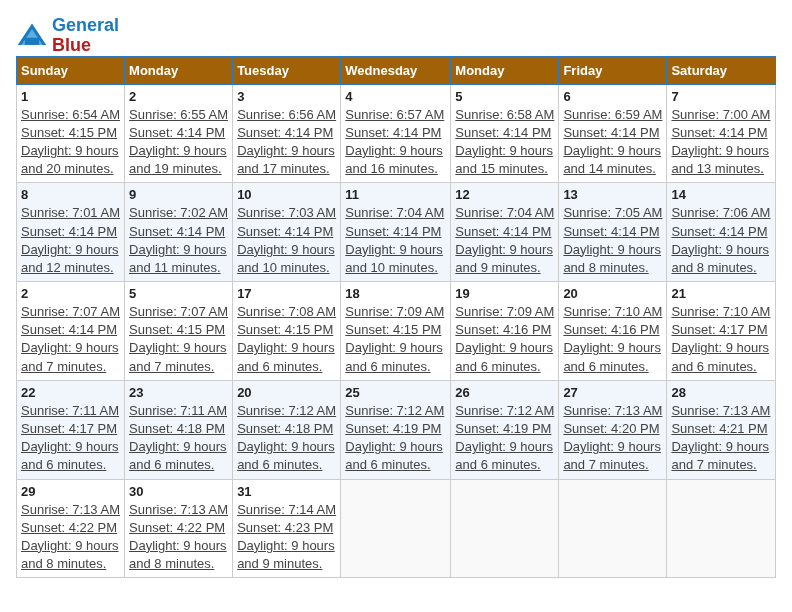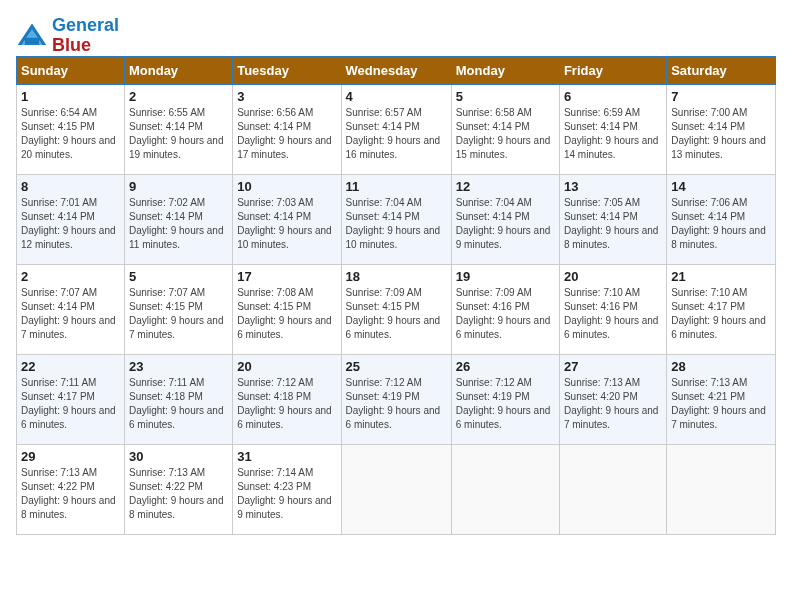--- a/index.html
+++ b/index.html
@@ -75,22 +75,23 @@
     }
     .day-num {
       font-size: 13px;
       font-weight: bold;
       color: #222;
       display: block;
       margin-bottom: 2px;
     }
     .day-detail {
       color: #444;
-      font-size: 10px;
+      font-size: 13px;
       line-height: 1.4;
+      text-decoration: underline;
     }
     .empty-cell {
       background-color: #f9f9f9 !important;
     }
   </style>
 </head>
 <body>
 
 <div class="header-area">
   <div class="logo">

